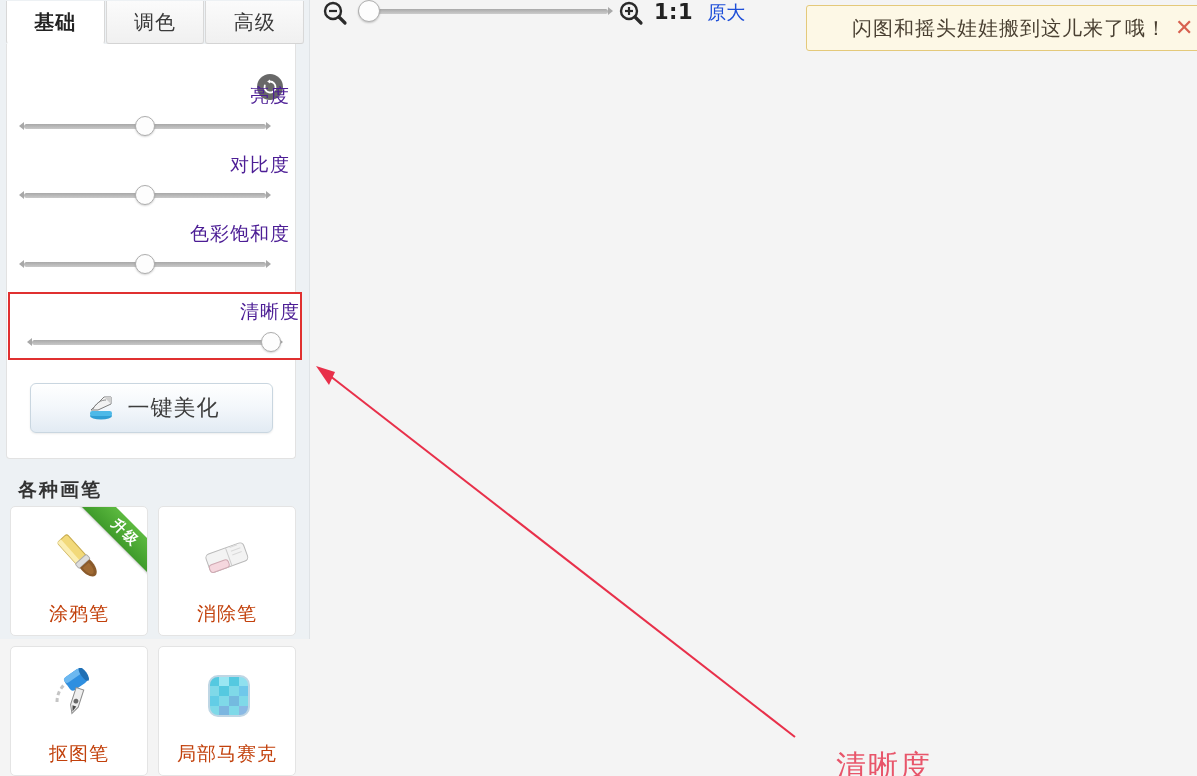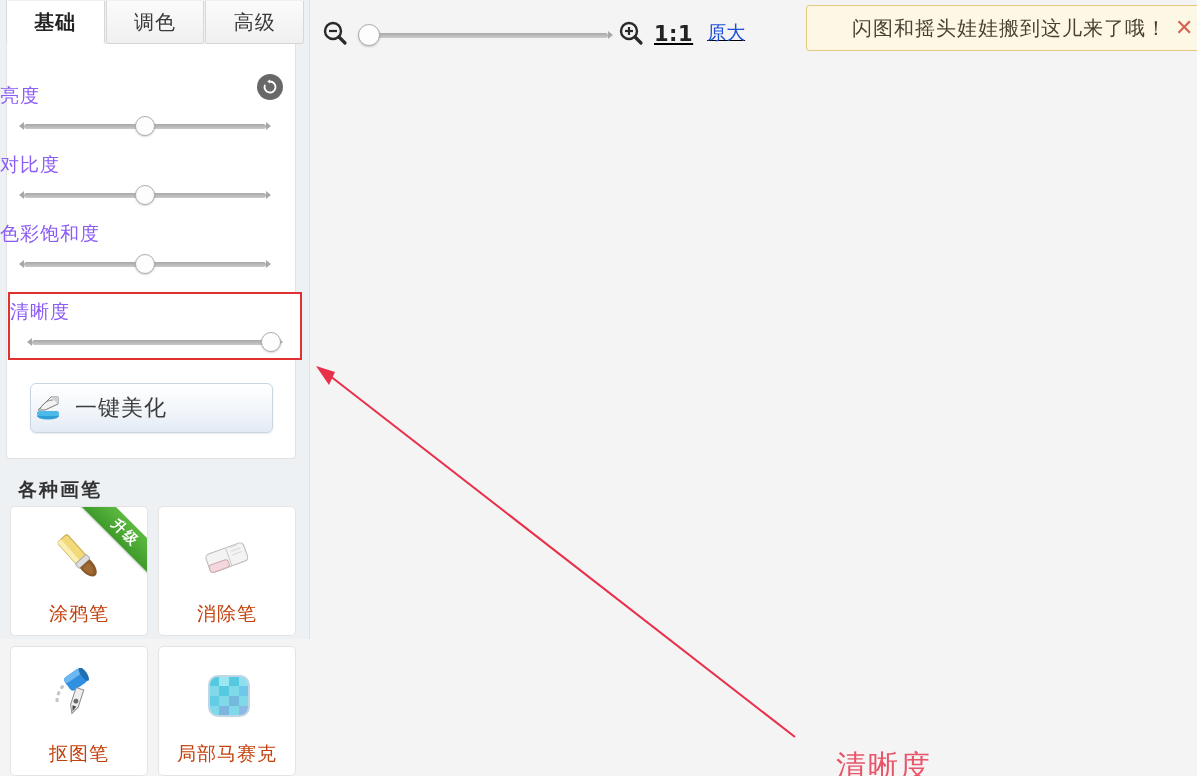--- a/index.html
+++ b/index.html
@@ -57,21 +57,21 @@
     width: 26px; height: 26px; border-radius: 50%;
     background: #4e4e4e;
     display: flex; align-items: center; justify-content: center;
     color: #fff; font-size: 16px; line-height: 1;
     opacity: .85;
   }
   #reset-icon svg { display:block; }
 
   .slider-group { position: absolute; left: 0; width: 290px; }
   .slider-label {
-    text-align: left; font-size: 19px; color: #8b5cf6;
+    text-align: right; font-size: 19px; color: #4c1d95;
     letter-spacing: 1px; line-height: 26px;
   }
   .slider-row {
     position: relative; margin: 6px 24px 0 24px; height: 26px;
   }
   .slider-track {
     position: absolute; left: 0; right: 0; top: 10px; height: 5px;
     background: linear-gradient(to bottom, #a8a8a8, #c9c9c9);
     border-radius: 3px;
   }
@@ -95,21 +95,21 @@
     border: 2px solid #e03030; background: #fff;
   }
   #sharpness-box .slider-label { line-height: 30px; padding-top: 2px; }
 
   
   #beautify-btn {
     position: absolute; left: 30px; top: 383px; width: 243px; height: 50px;
     background: linear-gradient(to bottom, #ffffff 0%, #f3f7fb 50%, #e2ebf3 100%);
     border: 1px solid #c9d6e0; border-radius: 6px;
     box-shadow: 0 1px 2px rgba(0,0,0,.08), inset 0 1px 0 #fff;
-    display: flex; align-items: center; gap: 10px;
+    display: flex; align-items: center; justify-content: center; gap: 10px;
   }
   #beautify-btn .label { font-size: 22px; color: #3d3d3d; letter-spacing: 1px; }
 
   
   #brush-heading {
     position: absolute; left: 18px; top: 477px;
     font-size: 19px; font-weight: bold; color: #333; letter-spacing: 2px;
   }
   .brush-grid { position: absolute; left: 10px; top: 506px; width: 290px; }
   .brush-row { display: flex; gap: 10px; margin-bottom: 10px; }
@@ -128,21 +128,21 @@
     background: linear-gradient(to bottom,#5cb93f,#3f9b2b);
     color: #fff; font-size: 14px; font-weight: bold; letter-spacing: 2px;
     transform: rotate(45deg);
     padding: 3px 0;
     box-shadow: 0 1px 2px rgba(0,0,0,.2);
   }
 
   
   #zoom-bar {
     position: absolute; left: 318px; top: 0; width: 480px; height: 46px;
-    display: flex; align-items: flex-end; gap: 10px; padding-left: 4px; text-decoration: underline;
+    display: flex; align-items: flex-start; gap: 10px; padding-left: 4px;
   }
   .mag { width: 26px; height: 26px; position: relative; }
   #zoom-slider { position: relative; width: 250px; height: 22px; }
   #zoom-slider .ztrack {
     position: absolute; left: 0; right: 0; top: 9px; height: 5px;
     background: linear-gradient(to bottom,#a9a9a9,#cccccc); border-radius: 3px;
   }
   #zoom-slider .ztrack::after {
     content:""; position:absolute; right:-5px; top:-2px; width:0; height:0;
     border-top: 4px solid transparent; border-bottom: 4px solid transparent;

